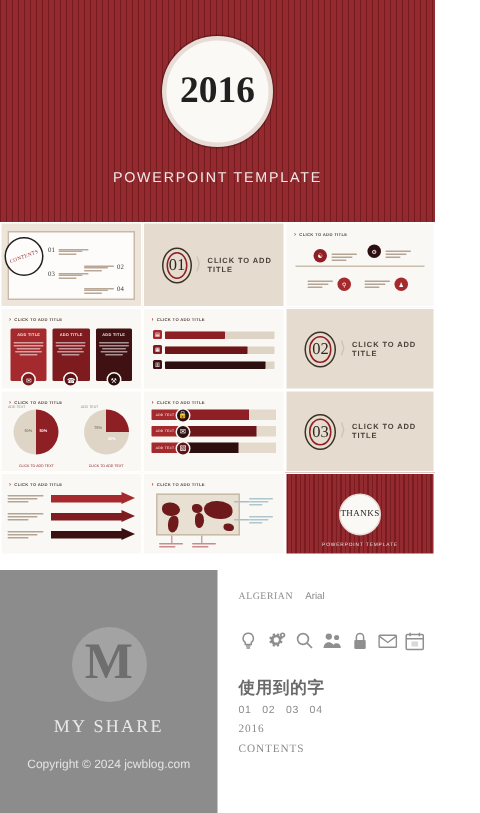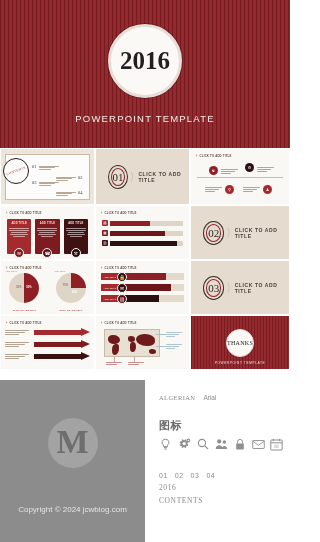--- a/index.html
+++ b/index.html
@@ -596,32 +596,32 @@
     <div class="thanks-sub">POWERPOINT TEMPLATE</div>
   </div>
 </div>
 
 <div class="footer">
 
   <div class="brand">
     <div class="brand-logo">
       <span class="brand-m">M</span>
     </div>
+    <div class="brand-name">MY SHARE</div>
     <div class="brand-copy">Copyright © 2024 jcwblog.com</div>
   </div>
 
   <div class="specs">
     <div class="spec-fonts">
       <span class="f-alg">ALGERIAN</span>
       <span>Arial</span>
     </div>
 
     <div class="spec-gap"></div>
 
-    <div class="spec-h">图标</div>
     <div class="icon-row">
       <span class="ic">
         <svg width="11" height="13" viewBox="0 0 11 13" fill="none" stroke="#8f8f8f" stroke-width="1">
           <path d="M5.5 1.2a3.3 3.3 0 0 0-2 6v1.4h4V7.2a3.3 3.3 0 0 0-2-6z"></path>
           <path d="M4 9.6h3M4.3 11h2.4"></path>
         </svg>
       </span>
       <span class="ic">
         <svg width="13" height="13" viewBox="0 0 13 13" fill="#8f8f8f">
           <path d="M5 1.2l.5 1a3.6 3.6 0 0 1 1.1 0l.5-1 1.2.5-.2 1.1c.3.2.6.5.8.8l1.1-.2.5 1.2-1 .5c0 .4 0 .7-.1 1.1l1 .5-.5 1.2-1.1-.2c-.2.3-.5.6-.8.8l.2 1.1-1.2.5-.5-1a3.6 3.6 0 0 1-1.1 0l-.5 1-1.2-.5.2-1.1a3.6 3.6 0 0 1-.8-.8l-1.1.2-.5-1.2 1-.5a3.6 3.6 0 0 1 0-1.1l-1-.5.5-1.2 1.1.2c.2-.3.5-.6.8-.8l-.2-1.1z"></path>
@@ -660,20 +660,21 @@
         <svg width="13" height="13" viewBox="0 0 13 13" fill="none" stroke="#8f8f8f" stroke-width="1">
           <rect x="0.8" y="2" width="11.4" height="10" rx="0.8"></rect>
           <path d="M0.8 4.8h11.4M3.4 0.9v2.2M9.6 0.9v2.2"></path>
           <rect x="4.3" y="6.6" width="4.4" height="3.4" fill="#8f8f8f" stroke="none" opacity="0.35"></rect>
         </svg>
       </span>
     </div>
 
     <div class="spec-gap"></div>
 
+    <div class="spec-h">使用到的字</div>
     <div class="chars">
       <div class="chars-nums">
         <span>01</span>
         <span>02</span>
         <span>03</span>
         <span>04</span>
       </div>
       <div class="chars-line">2016</div>
       <div class="chars-line">CONTENTS</div>
 

